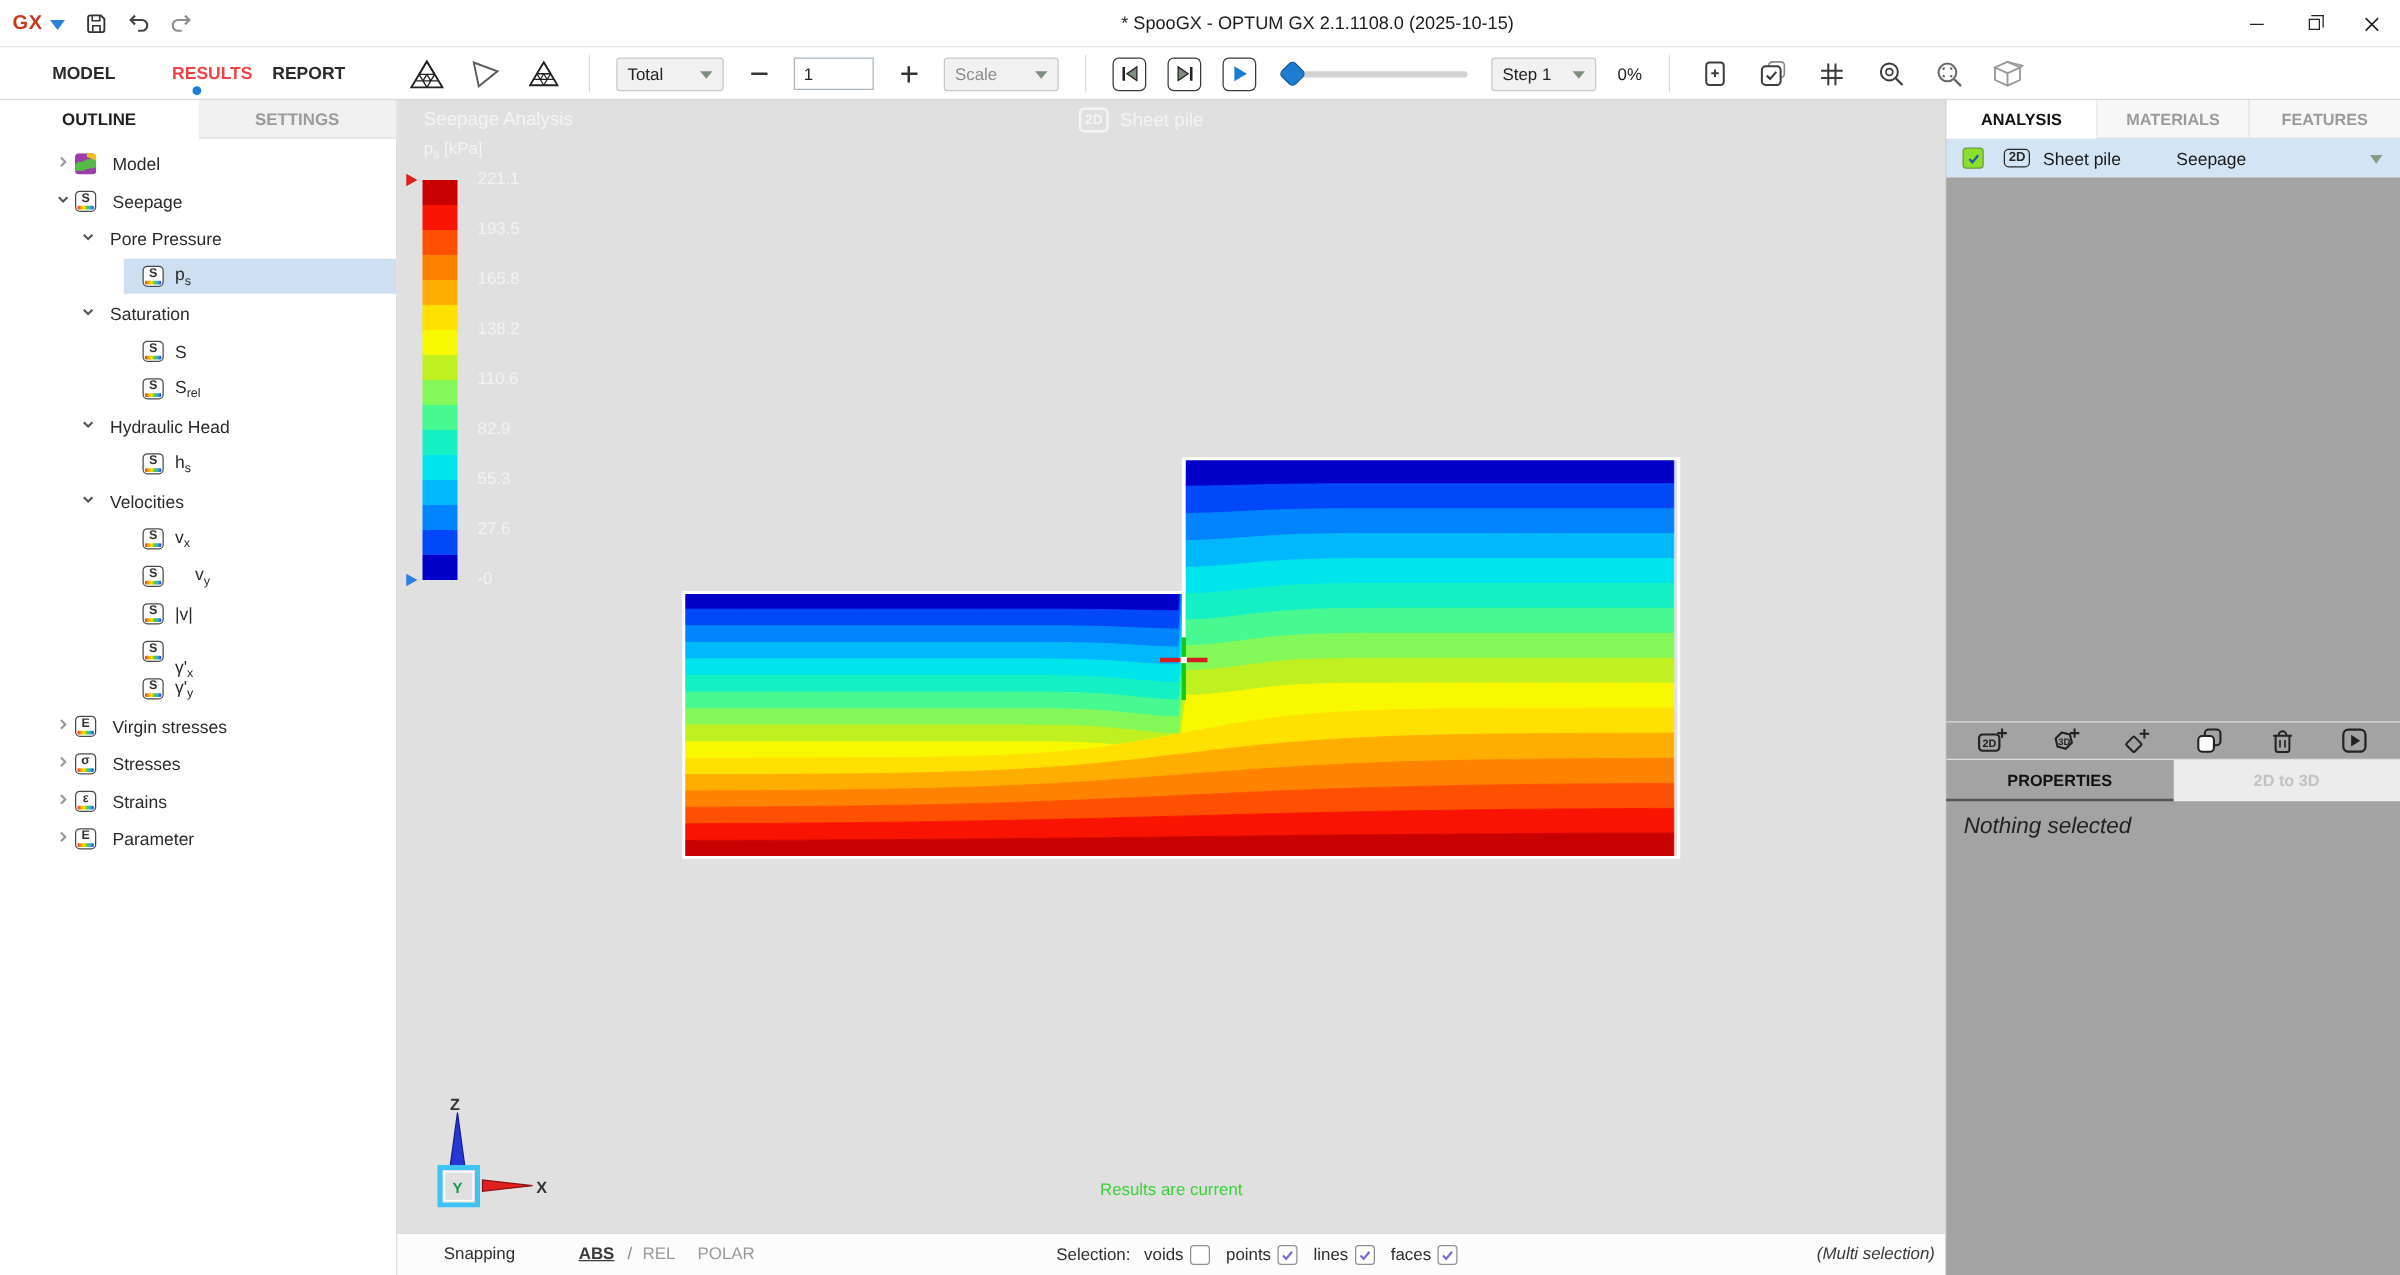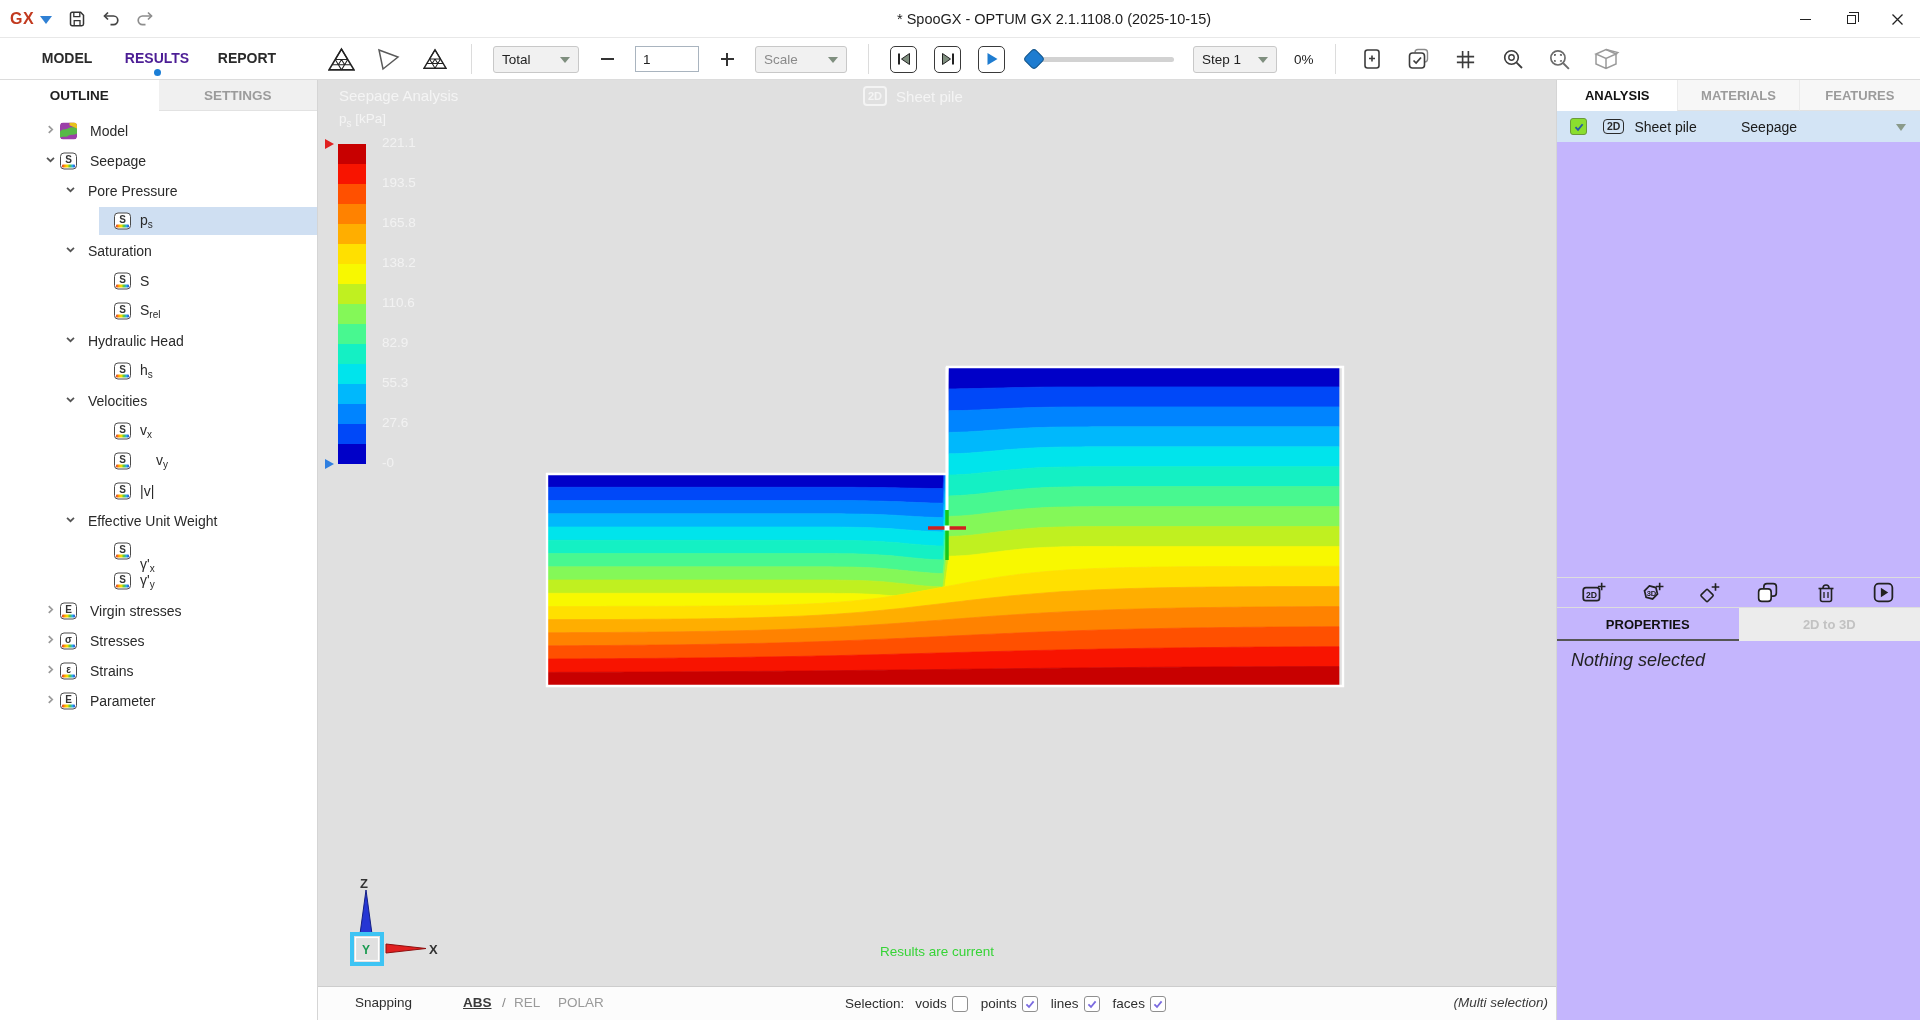--- a/index.html
+++ b/index.html
@@ -16,21 +16,21 @@
   .tb-controls { position:absolute; right:0; top:0; height:38px; display:flex; }
   .tb-controls button { width:46px; height:38px; border:0; background:none; display:flex; align-items:center; justify-content:center; padding:0; }
   .min-glyph { display:block; width:11px; height:0; border-top:1.2px solid #222; }
   .restore-glyph { position:relative; display:block; width:9px; height:9px; border:1.2px solid #222; background:#fff; }
   .restore-glyph::before { content:""; position:absolute; left:1.5px; top:-4px; width:9px; height:9px; border:1.2px solid #222; border-left:none; border-bottom:none; }
 
   
   .menubar { position:absolute; left:0; top:38px; width:1920px; height:42px; background:#fff; border-bottom:1px solid #dcdcdc; }
   .menu-tabs { position:absolute; left:22px; top:0; height:42px; display:flex; }
   .menu-tab { width:90px; text-align:center; line-height:40px; font-weight:700; font-size:14px; color:#2a2a2a; position:relative; cursor:default; }
-  .menu-tab.active { color:#4c1d95; }
+  .menu-tab.active { color:#ef4444;text-align:right; }
   .menu-tab.active::after { content:""; position:absolute; left:50%; bottom:4px; width:7px; height:7px; margin-left:-3.5px; border-radius:50%; background:#1b7ed6; }
   .toolbar { position:absolute; left:326px; top:0; height:42px; display:flex; align-items:center; gap:17px; }
   .icon-btn { width:30px; height:30px; border:0; background:none; display:flex; align-items:center; justify-content:center; padding:0; }
   .v-sep { width:1px; height:30px; background:#dcdcdc; margin:0 4px; }
   .dropdown { height:27px; background:#f1f1f1; border:1px solid #c8c8c8; border-radius:3px; display:flex; align-items:center; justify-content:space-between; padding:0 8px; font-size:13.5px; color:#222; cursor:default; }
   .dd-w86 { width:86px; } .dd-w90 { width:92px; } .dd-w84 { width:84px; }
   .dd-gray { color:#8a8a8a; }
   .dd-arrow { width:0; height:0; border:5px solid transparent; border-top:6px solid #7e8e7e; margin-top:6px; }
   .flat-btn { background:none; border:0; width:22px; height:22px; position:relative; display:flex; align-items:center; justify-content:center; padding:0; }
   .minus-g { width:13px; height:0; border-top:2px solid #333; display:block; }
@@ -74,21 +74,21 @@
   .legend-marker.top { top:59px; }
   .legend-marker.bottom { top:379px; border-left-color:#2f7fe0; }
   .model-tag { position:absolute; left:545px; top:6px; display:flex; gap:9px; align-items:center; }
   .badge { border-radius:4px; font-weight:700; line-height:1.3; }
   .badge-light { color:#f4f4f4; border:2px solid #f4f4f4; font-size:11px; padding:1px 3px; }
   .model-tag-label { color:#f4f4f4; font-size:15px; }
   .axis-triad { position:absolute; left:26px; top:798px; }
   .result-status { position:absolute; left:0; right:0; top:864px; text-align:center; font-size:13.5px; color:#36d436; }
 
   
-  .rpanel { position:absolute; left:1556px; top:80px; right:0; bottom:0; background:#c4b5fd; border-left:1px solid #d5d5d5; }
+  .rpanel { position:absolute; left:1556px; top:80px; right:0; bottom:0; background:#a3a3a3; border-left:1px solid #d5d5d5; }
   .r-tabs { display:flex; height:31px; }
   .r-tab { flex:1; text-align:center; line-height:31px; font-size:13px; font-weight:700; color:#9b9b9b; background:#f7f7f7; border-left:1px solid #ebebeb; border-bottom:1px solid #e2e2e2; cursor:default; }
   .r-tab.active { background:#fff; color:#111; border-left:0; border-bottom:1px solid #fff; }
   .analysis-row { position:absolute; left:0; right:0; top:31px; height:31px; background:#d3e4f5; display:flex; align-items:center; }
   .chk-green { margin-left:13px; width:17px; height:17px; border:1px solid #6a9a3a; border-radius:3px; background:#8ade2e; display:flex; align-items:center; justify-content:center; }
   .badge-dark { color:#2a2a2a; border:1.8px solid #2a2a2a; font-size:10.5px; padding:0 3px; margin-left:16px; }
   .a-name { margin-left:10px; font-size:14px; color:#1a1a1a; }
   .a-type { position:absolute; left:184px; font-size:14px; color:#1a1a1a; }
   .dd-arrow-r { position:absolute; right:14px; top:13px; width:0; height:0; border:5.5px solid transparent; border-top:7px solid #8a9a8a; }
   .r-actions { position:absolute; left:0; right:0; top:497px; height:31px; border-top:1px solid #dddddd; border-bottom:1px solid #dddddd; display:flex; align-items:center; justify-content:space-between; padding:0 22px; }
@@ -348,26 +348,20 @@
           <span class="tr-icon tree-icon" style="left: 114px;">
             <span class="ltr">S</span>
           </span>
           <span class="tr-label" style="left: 156px;"><span>v</span><sub>y</sub></span>
         </div>
         <div class="tree-row">
           <span class="tr-icon tree-icon" style="left: 114px;">
             <span class="ltr">S</span>
           </span>
           <span class="tr-label" style="left: 140px;"><span>|v|</span></span>
-        </div>
-        <div class="tree-row">
-          <span class="tr-chev" style="left: 64px;"><svg width="13" height="13" viewBox="0 0 12 12">
-              <path d="M2.8 4.4 L6 7.6 L9.2 4.4" stroke="#555" stroke-width="1.6" fill="none"></path>
-            </svg></span>
-          <span class="tr-label" style="left: 88px;"><span>Effective Unit Weight</span></span>
         </div>
         <div class="tree-row">
           <span class="tr-icon tree-icon" style="left: 114px;">
             <span class="ltr">S</span>
           </span>
           <span class="tr-label" style="left: 140px; margin-top: 14px;"><span>γ'</span><sub>x</sub></span>
         </div>
         <div class="tree-row">
           <span class="tr-icon tree-icon" style="left: 114px;">
             <span class="ltr">S</span>

